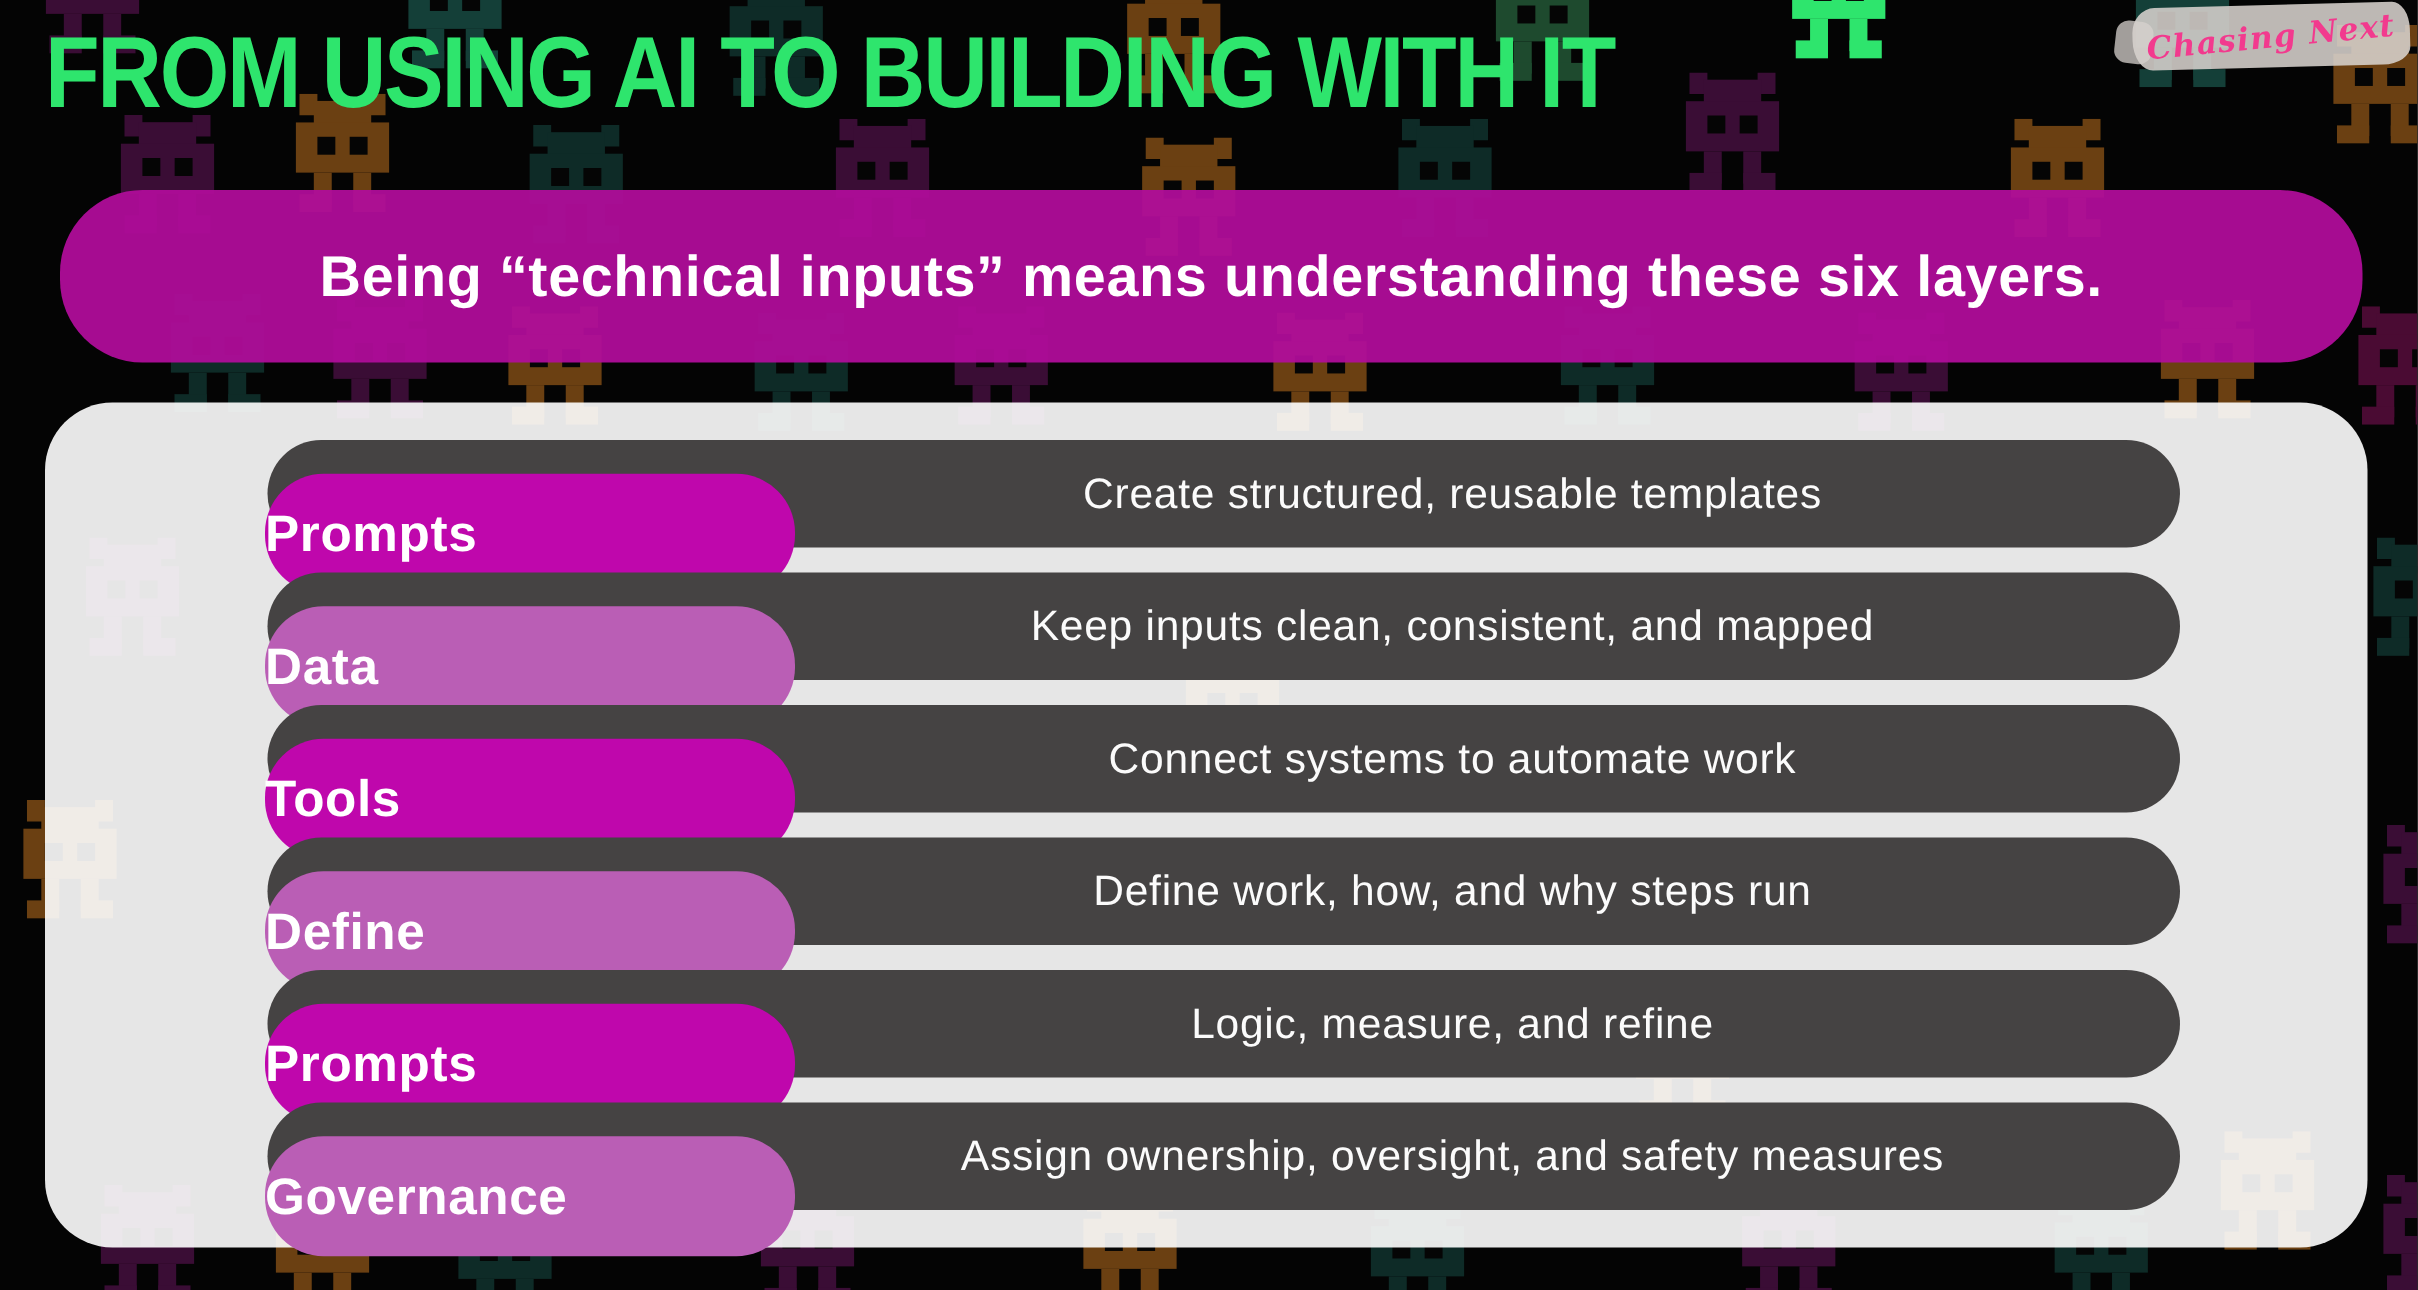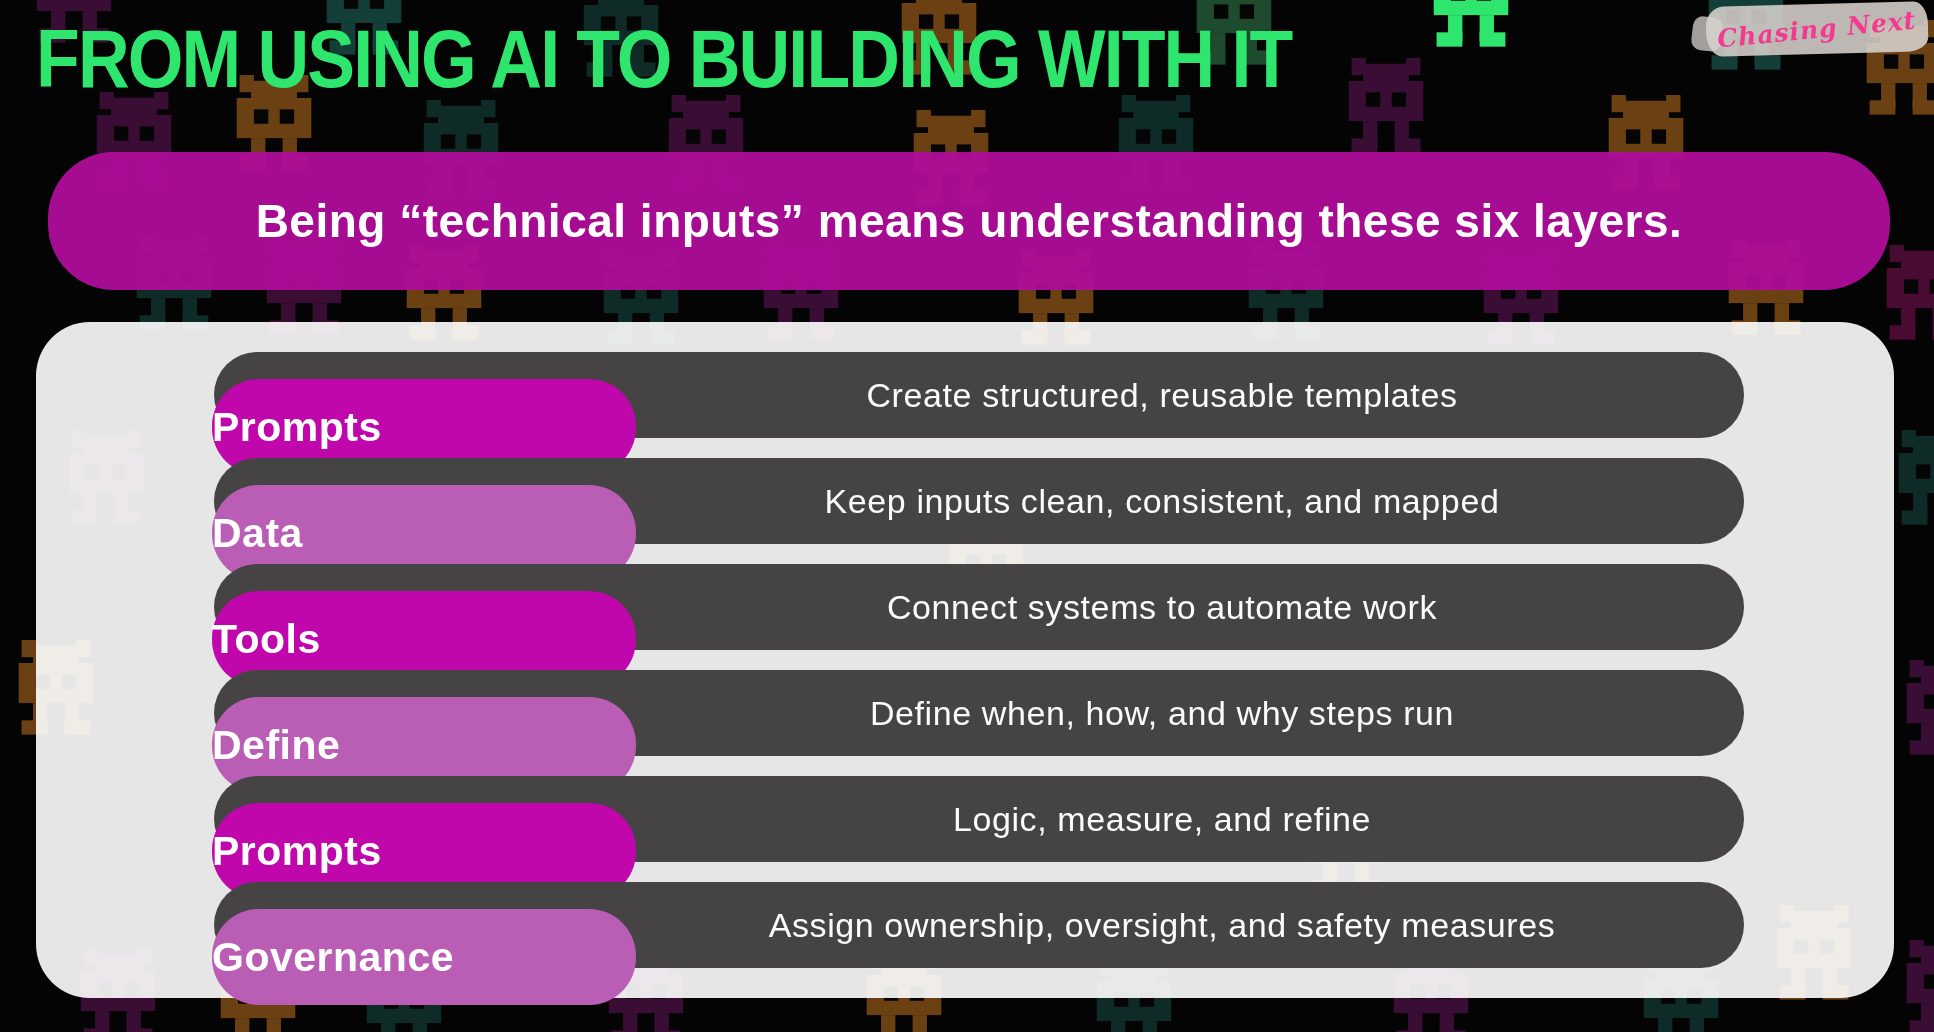--- a/index.html
+++ b/index.html
@@ -619,21 +619,21 @@
         </div>
         <div class="row">
           <div class="bar"></div>
           <div class="bar-text">Connect systems to automate work</div>
           <div class="pill">
             <span>Tools</span>
           </div>
         </div>
         <div class="row">
           <div class="bar"></div>
-          <div class="bar-text">Define when, how, and why steps run</div>
+          <div class="bar-text">Define work, how, and why steps run</div>
           <div class="pill">
             <span>Define</span>
           </div>
         </div>
         <div class="row">
           <div class="bar"></div>
           <div class="bar-text">Logic, measure, and refine</div>
           <div class="pill">
             <span>Prompts</span>
           </div>

